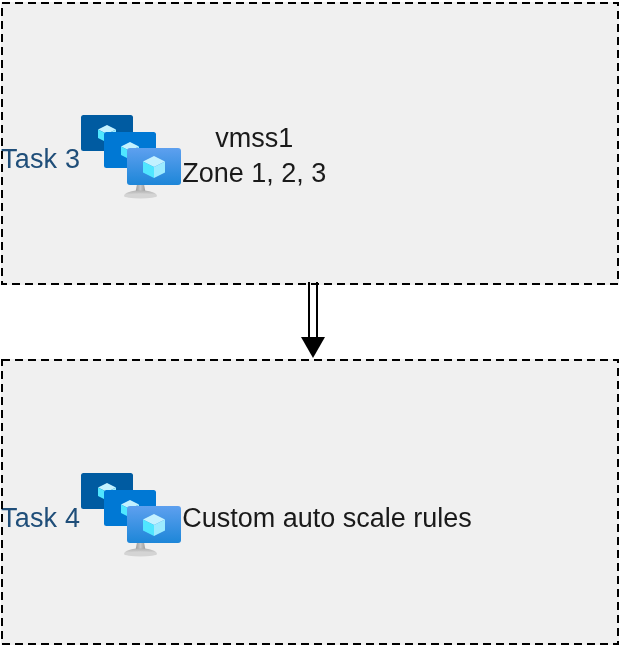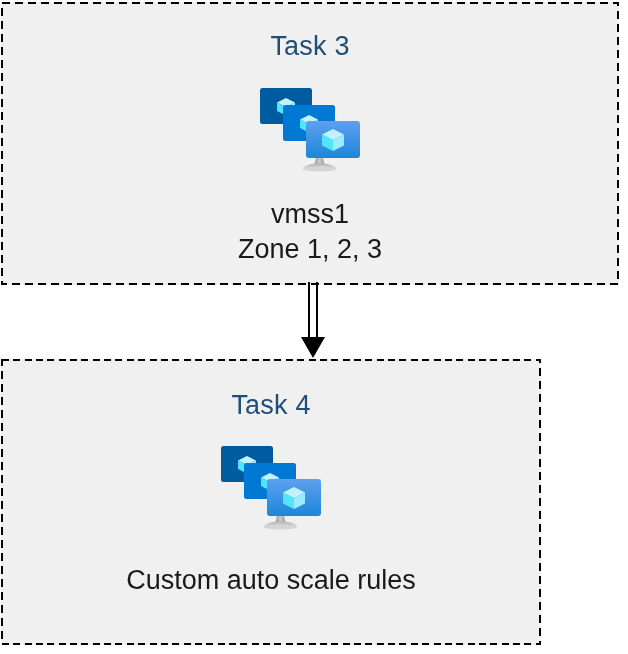--- a/index.html
+++ b/index.html
@@ -24,42 +24,42 @@
     width: 628px;
     height: 654px;
   }
 
   
   .task-box {
     position: absolute;
     background: #f0f0f0;
     box-sizing: border-box;
     display: flex;
-    flex-direction: column;
+    flex-direction: row;
     align-items: center;
   }
   .task-box .dash-frame {
     position: absolute;
     left: 0;
     top: 0;
     width: 100%;
     height: 100%;
     pointer-events: none;
   }
 
   #task-box-3 {
     left: 1px;
     top: 2px;
     width: 618px;
     height: 283px;
   }
   #task-box-4 {
     left: 1px;
     top: 359px;
-    width: 540px;
+    width: 618px;
     height: 286px;
   }
 
   
   .task-title {
     color: #1f4e79;
     font-size: 27px;
     line-height: 1;
     letter-spacing: 0.2px;
     white-space: nowrap;

